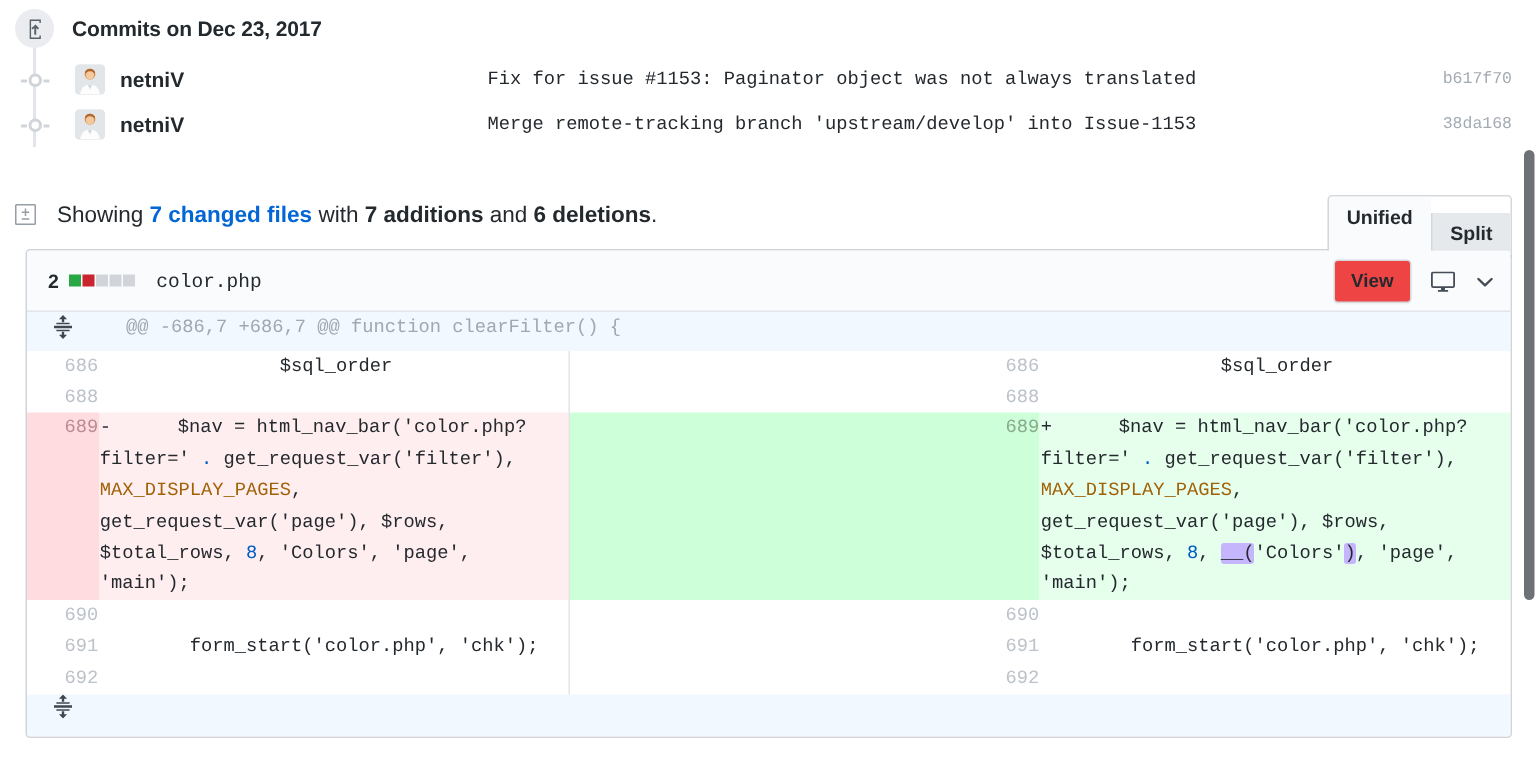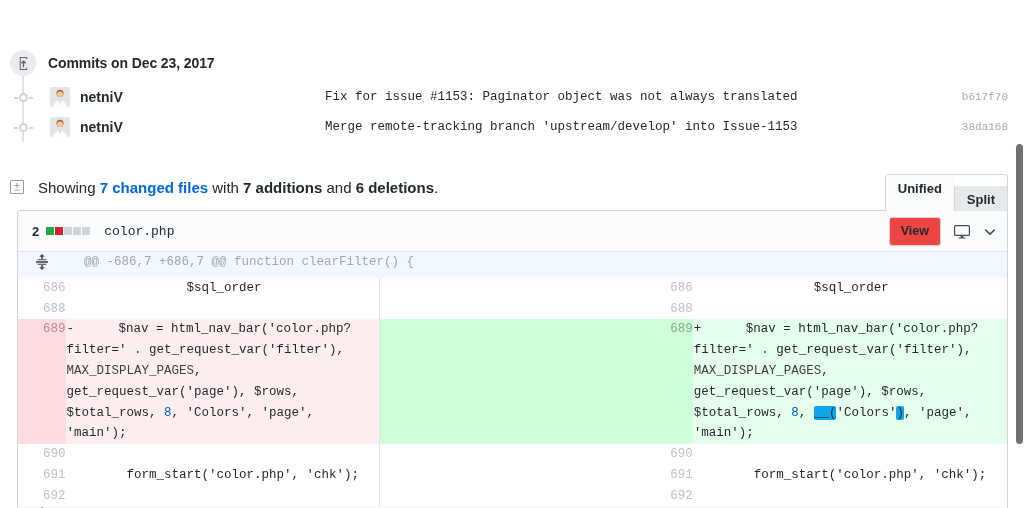--- a/index.html
+++ b/index.html
@@ -8,21 +8,21 @@
     width: 1025px; height: 508px;
     background: #ffffff;
     font-family: "Liberation Sans", sans-serif;
     font-size: 14px;
     color: #24292e;
     overflow: hidden;
   }
   .page { position: relative; width: 1025px; height: 508px; }
 
   
-  .commits-section { position: relative; padding: 0; margin-top: 44px; }
+  .commits-section { position: relative; padding: 0; }
 
   .commit-group-header {
     display: flex; align-items: center;
     height: 38px; padding-left: 10px;
   }
   .commit-group-icon {
     width: 26px; height: 26px; border-radius: 50%;
     background: #eaecef; color: #586069;
     display: flex; align-items: center; justify-content: center;
     flex: 0 0 26px;
@@ -164,24 +164,24 @@
 
   tr.ctx td.num { background: #fff; }
   tr.ctx td.code { background: #fff; }
 
   td.num-del { background: #ffdce0; color: #bb8b90; }
   td.code-del { background: #ffeef0; }
   td.num-add { background: #cdffd8; color: #89a98f; }
   td.code-add { background: #e6ffed; }
 
   .marker { display: inline-block; width: 22px; }
-  .wordhl-add { background: #0ea5e9; border-radius: 2px; }
-
-  
-  .s-const { color: #404040; }
+  .wordhl-add { background: #c4b5fd; border-radius: 2px; }
+
+  
+  .s-const { color: #a16207; }
   .s-num { color: #005cc5; }
   .s-op { color: #005cc5; }
   .s-var { color: #24292e; }
 
   tr.expand-bottom td {
     background: #f1f8ff; height: 28px;
   }
   tr.expand-bottom td.hunk-expand { color: #3f4750; cursor: pointer; text-align: center; }
 
   

